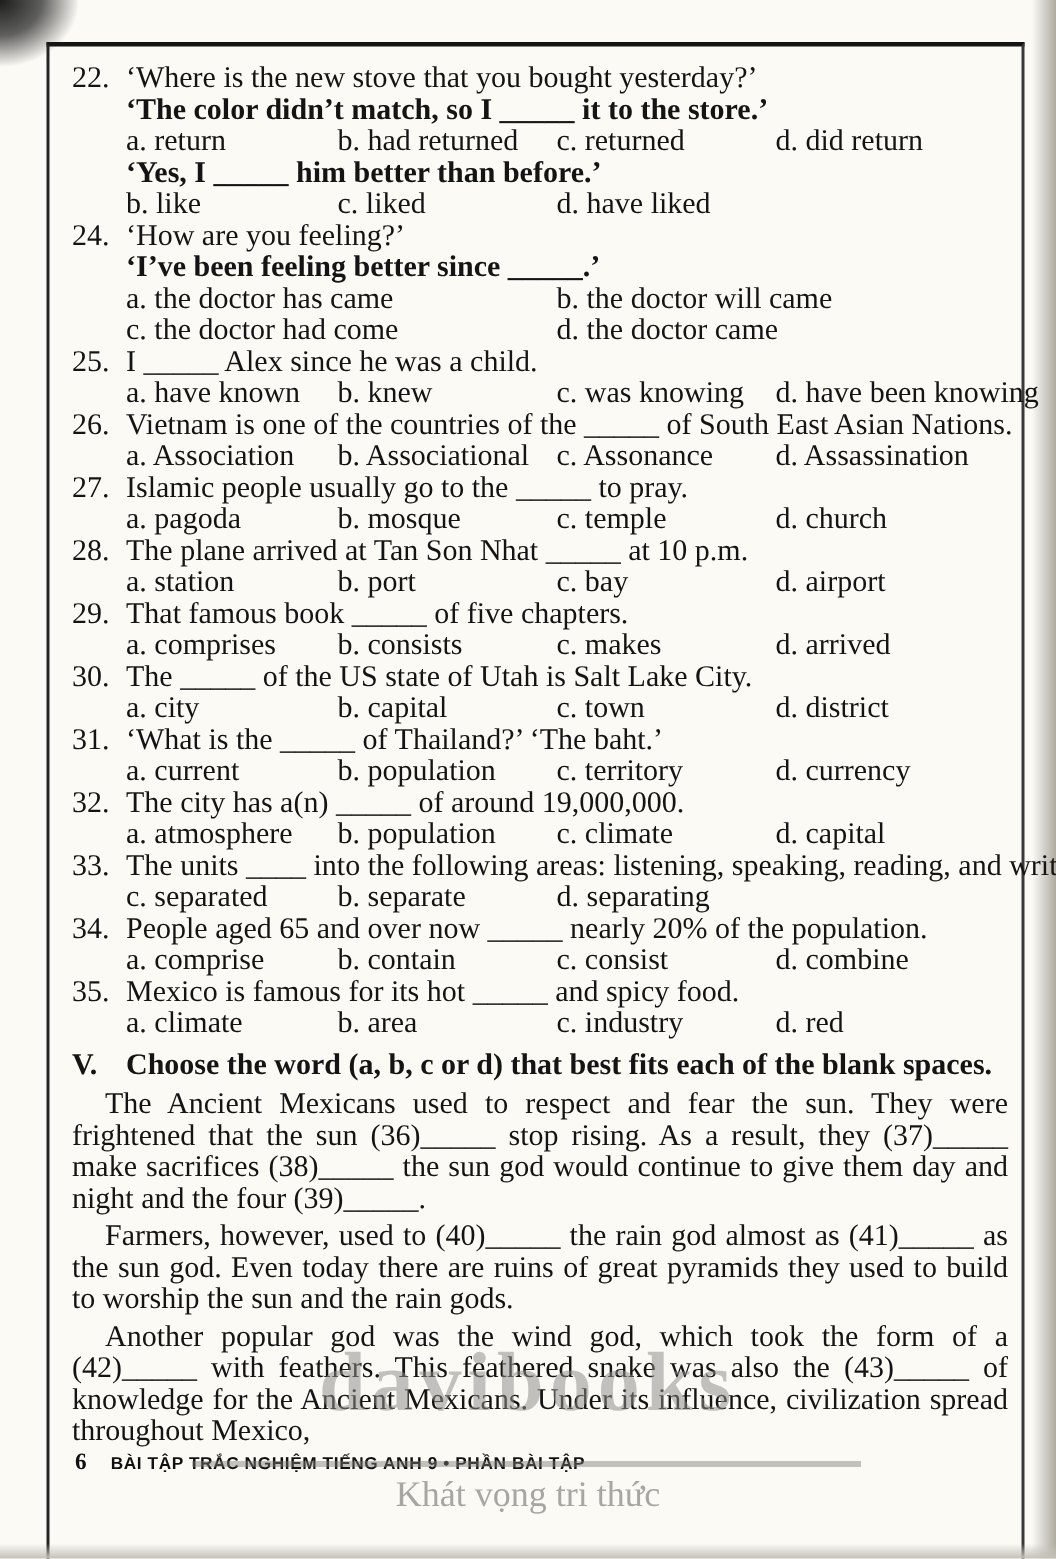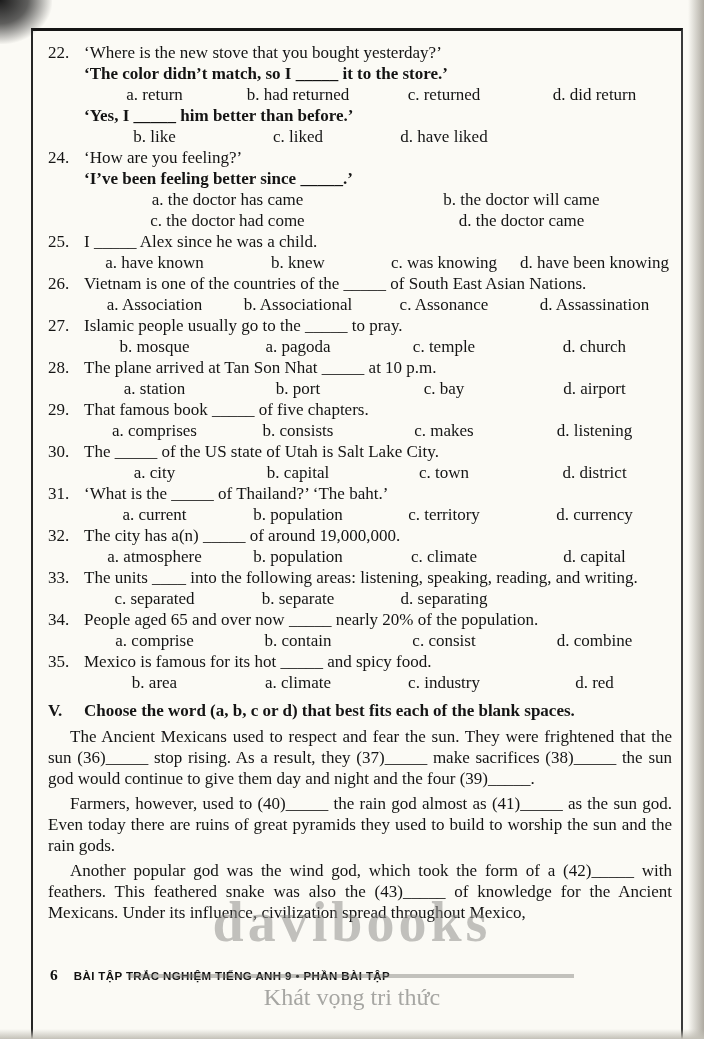--- a/index.html
+++ b/index.html
@@ -12,26 +12,26 @@
   .page{position:absolute;inset:0;background:#fbfaf5;}
   .smudge-tl{position:absolute;left:0;top:0;width:52px;height:44px;
     background:radial-gradient(ellipse at 0 0,#1c1c1c 0%,rgba(28,28,28,.7) 38%,rgba(28,28,28,0) 72%);}
   .edge-right{position:absolute;right:0;top:0;width:16px;height:100%;
     background:linear-gradient(to left,#aeaaa1,rgba(174,170,161,0));}
   .edge-bottom{position:absolute;left:0;bottom:0;width:100%;height:10px;
     background:linear-gradient(to top,#c4c1b8,rgba(196,193,184,0));}
   .frame{position:absolute;left:31px;top:28px;right:21px;bottom:-4px;
     border-top:3px solid #151515;border-left:2px solid #252525;border-right:2px solid #3a3a3a;}
   .content{position:absolute;left:48px;top:42px;width:624px;color:#141414;
-    font-size:17px;line-height:21px;z-index:1;}
+    font-size:20px;line-height:21px;z-index:1;}
   .qline{display:flex;}
   .qnum{width:36px;flex:none;}
   .qtext{white-space:nowrap;}
   .qcont{padding-left:36px;white-space:nowrap;font-weight:bold;}
-  .opts{display:grid;padding-left:36px;grid-template-columns:141px 146px 146px 1fr;text-align:center;}
+  .opts{display:grid;padding-left:36px;grid-template-columns:141px 146px 146px 1fr;}
   .opts.two{grid-template-columns:287px 1fr;}
   .opt{white-space:nowrap;}
   .heading{font-weight:bold;display:flex;margin-top:7px;margin-bottom:5px;}
   .para{text-align:justify;text-indent:22px;margin:0 0 4px 0;}
   .footer{position:absolute;left:50px;top:966px;width:600px;z-index:1;
     font-family:"Liberation Sans",sans-serif;font-size:11.5px;font-weight:bold;
     color:#101010;letter-spacing:.4px;display:flex;align-items:baseline;gap:16px;}
   .footer .pnum{font-family:"Liberation Serif",serif;font-size:15.5px;letter-spacing:0;}
   .wm{position:absolute;left:0;width:704px;text-align:center;color:#8e8d8a;
     pointer-events:none;z-index:2;}
@@ -109,22 +109,22 @@
             <span class="opt">c. Assonance</span>
             <span class="opt">d. Assassination</span>
           </div>
         </div>
         <div class="q">
           <div class="qline">
             <span class="qnum">27.</span>
             <span class="qtext">Islamic people usually go to the _____ to pray.</span>
           </div>
           <div class="opts">
+            <span class="opt">a. pagoda</span>
             <span class="opt">b. mosque</span>
-            <span class="opt">a. pagoda</span>
             <span class="opt">c. temple</span>
             <span class="opt">d. church</span>
           </div>
         </div>
         <div class="q">
           <div class="qline">
             <span class="qnum">28.</span>
             <span class="qtext">The plane arrived at Tan Son Nhat _____ at 10 p.m.</span>
           </div>
           <div class="opts">
@@ -136,21 +136,21 @@
         </div>
         <div class="q">
           <div class="qline">
             <span class="qnum">29.</span>
             <span class="qtext">That famous book _____ of five chapters.</span>
           </div>
           <div class="opts">
             <span class="opt">a. comprises</span>
             <span class="opt">b. consists</span>
             <span class="opt">c. makes</span>
-            <span class="opt">d. listening</span>
+            <span class="opt">d. arrived</span>
           </div>
         </div>
         <div class="q">
           <div class="qline">
             <span class="qnum">30.</span>
             <span class="qtext">The _____ of the US state of Utah is Salt Lake City.</span>
           </div>
           <div class="opts">
             <span class="opt">a. city</span>
             <span class="opt">b. capital</span>
@@ -204,22 +204,22 @@
             <span class="opt">c. consist</span>
             <span class="opt">d. combine</span>
           </div>
         </div>
         <div class="q">
           <div class="qline">
             <span class="qnum">35.</span>
             <span class="qtext">Mexico is famous for its hot _____ and spicy food.</span>
           </div>
           <div class="opts">
+            <span class="opt">a. climate</span>
             <span class="opt">b. area</span>
-            <span class="opt">a. climate</span>
             <span class="opt">c. industry</span>
             <span class="opt">d. red</span>
           </div>
         </div>
       </div>
 
     <div class="heading">
       <span class="qnum">V.</span>
       <span>Choose the word (a, b, c or d) that best fits each of the blank spaces.</span>
     </div>

